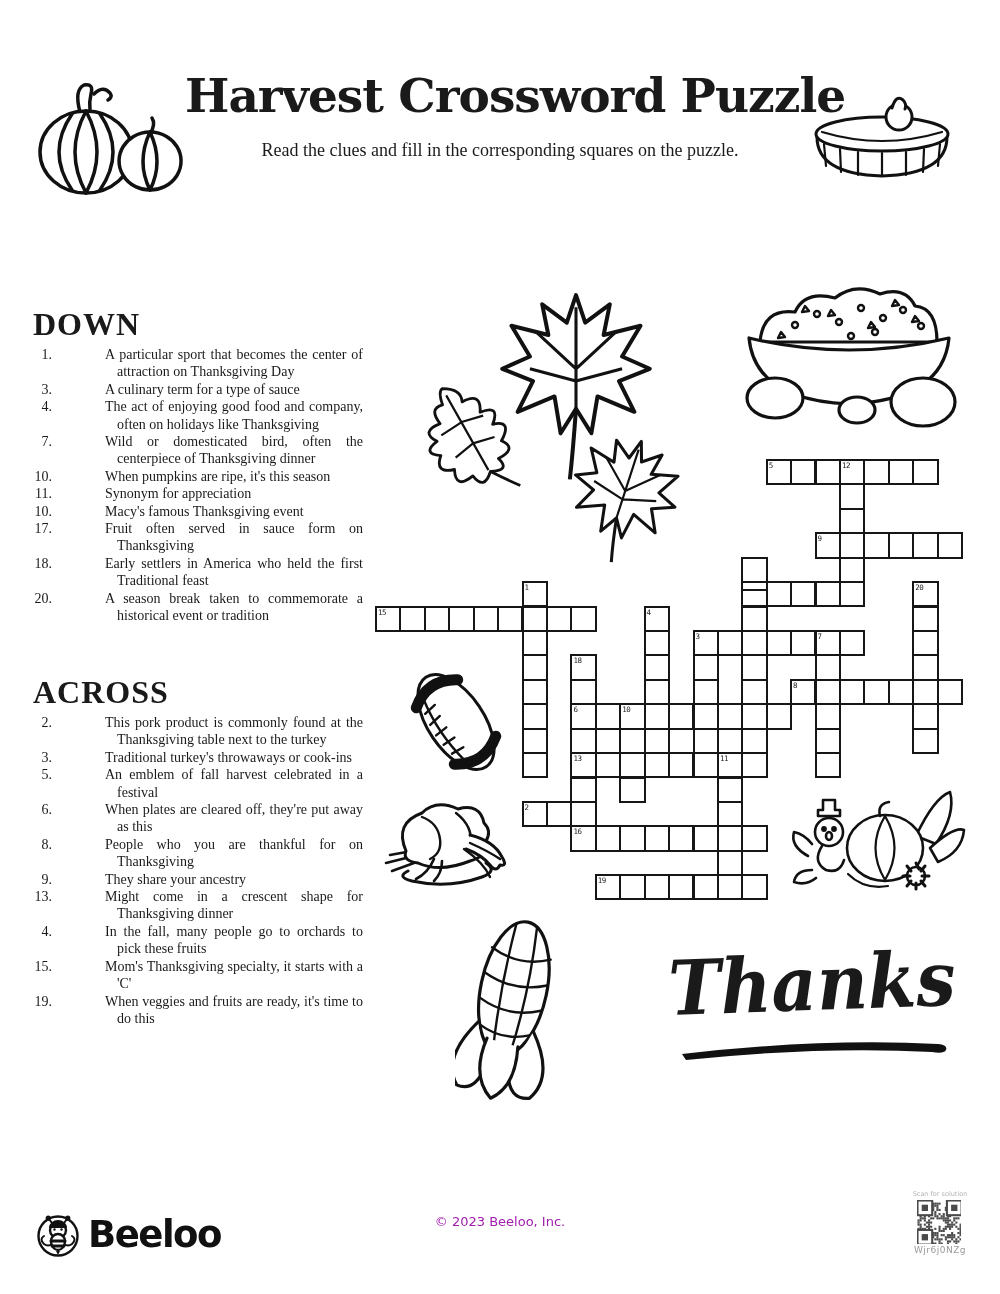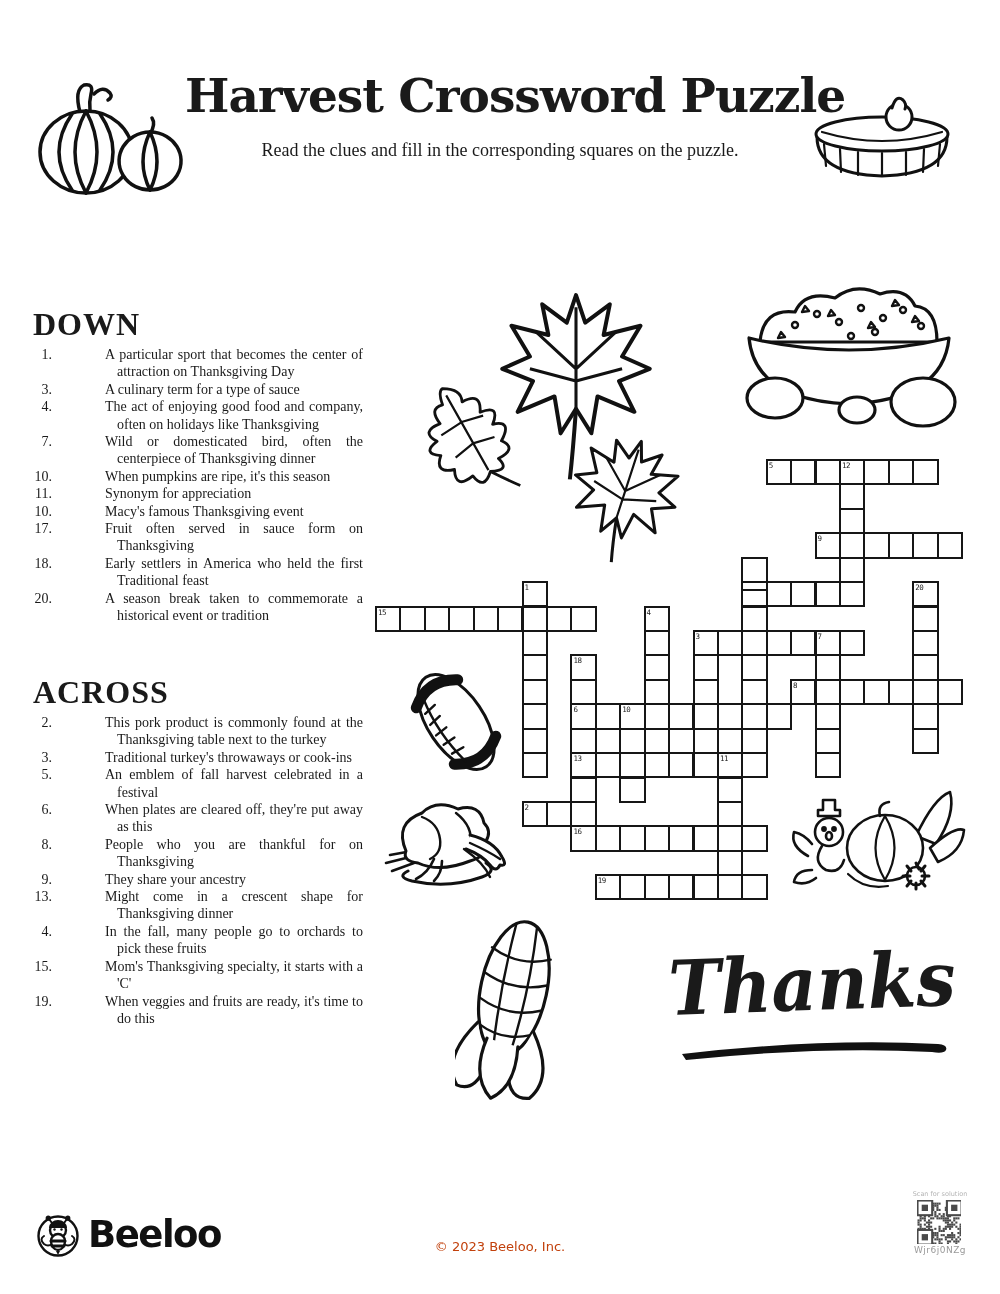--- a/index.html
+++ b/index.html
@@ -58,22 +58,22 @@
     font-size:70px; transform:rotate(-2deg) scaleY(1.08); white-space:nowrap;
   }
 
   
   #logo-mark { left:36px; top:1214px; }
   #logo-text {
     left:88px; top:1213px; font-family:"DejaVu Sans", sans-serif;
     font-weight:700; font-size:37px; letter-spacing:-1.5px; color:#111;
   }
   #copyright {
-    left:350px; top:1239px; width:300px; text-align:center;
-    font-family:"DejaVu Sans", sans-serif; font-size:13px; color:#c2410c;
+    left:350px; top:1214px; width:300px; text-align:center;
+    font-family:"DejaVu Sans", sans-serif; font-size:13px; color:#a21caf;
   }
   #scan-label {
     left:905px; top:1190px; width:70px; text-align:center;
     font-family:"DejaVu Sans", sans-serif; font-size:6.5px; color:#b5b5b5;
   }
   #qr { left:917px; top:1200px; }
   #qr-code-text {
     left:905px; top:1245px; width:70px; text-align:center;
     font-family:"DejaVu Sans", sans-serif; font-size:9px; color:#9a9a9a;
     letter-spacing:0.5px;

